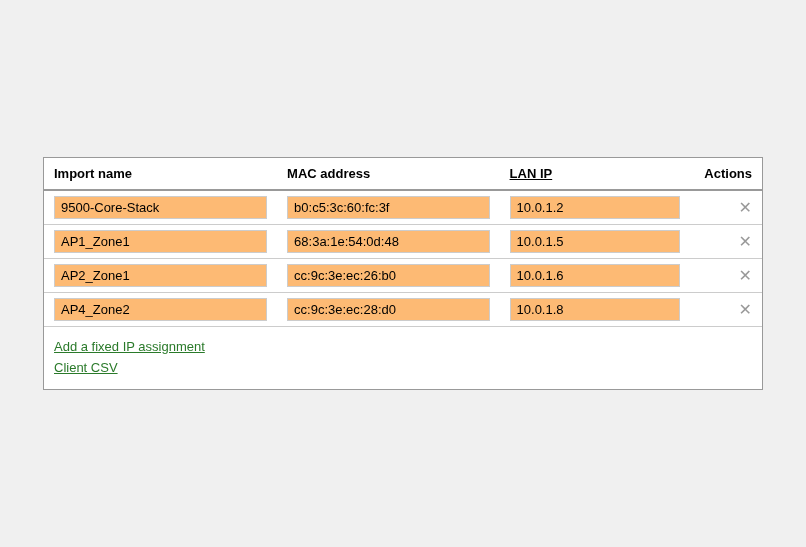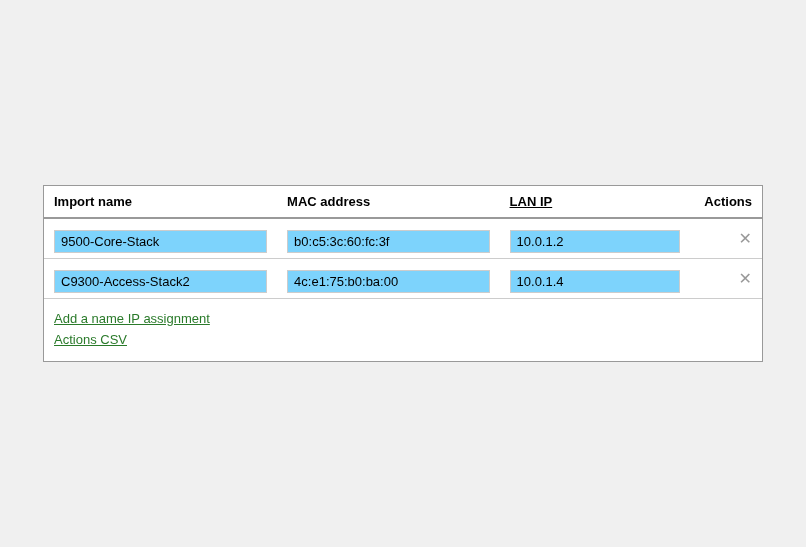--- a/index.html
+++ b/index.html
@@ -53,23 +53,22 @@
     tbody td {
       padding: 5px 10px;
       vertical-align: middle;
     }
 
     .input-cell input {
       border: 1px solid #ccc;
       padding: 3px 6px;
       font-size: 13px;
       width: 100%;
-      background: #7dd3fc;
+      background: #fdba74;
       font-family: Arial, sans-serif;
-      margin-top: 6px;
     }
 
     .actions-col {
       text-align: right;
       width: 60px;
       margin-top: 36px;
     }
 
     .delete-icon {
       color: #999;
@@ -112,24 +111,36 @@
       </tr>
     </thead>
     <tbody id="table-body">
     <tr>
           <td class="col-client input-cell"><input type="text" value="9500-Core-Stack" style=""></td>
           <td class="col-mac input-cell"><input type="text" value="b0:c5:3c:60:fc:3f" style=""></td>
           <td class="col-ip input-cell"><input type="text" value="10.0.1.2" style=""></td>
           <td class="col-actions actions-col"><span class="delete-icon">✕</span></td>
         </tr>
         <tr>
-          <td class="col-client input-cell"><input type="text" value="C9300-Access-Stack2" style=""></td>
-          <td class="col-mac input-cell"><input type="text" value="4c:e1:75:b0:ba:00" style=""></td>
-          <td class="col-ip input-cell"><input type="text" value="10.0.1.4" style=""></td>
+          <td class="col-client input-cell"><input type="text" value="AP1_Zone1" style=""></td>
+          <td class="col-mac input-cell"><input type="text" value="68:3a:1e:54:0d:48" style=""></td>
+          <td class="col-ip input-cell"><input type="text" value="10.0.1.5" style=""></td>
+          <td class="col-actions actions-col"><span class="delete-icon">✕</span></td>
+        </tr>
+        <tr>
+          <td class="col-client input-cell"><input type="text" value="AP2_Zone1" style=""></td>
+          <td class="col-mac input-cell"><input type="text" value="cc:9c:3e:ec:26:b0" style=""></td>
+          <td class="col-ip input-cell"><input type="text" value="10.0.1.6" style=""></td>
+          <td class="col-actions actions-col"><span class="delete-icon">✕</span></td>
+        </tr>
+        <tr>
+          <td class="col-client input-cell"><input type="text" value="AP4_Zone2" style=""></td>
+          <td class="col-mac input-cell"><input type="text" value="cc:9c:3e:ec:28:d0" style=""></td>
+          <td class="col-ip input-cell"><input type="text" value="10.0.1.8" style=""></td>
           <td class="col-actions actions-col"><span class="delete-icon">✕</span></td>
         </tr>
       </tbody>
   </table>
   <div class="footer-links">
-    <a>Add a name IP assignment</a>
-    <a>Actions CSV</a>
+    <a>Add a fixed IP assignment</a>
+    <a>Client CSV</a>
   </div>
 </div>
 
 </body></html>

